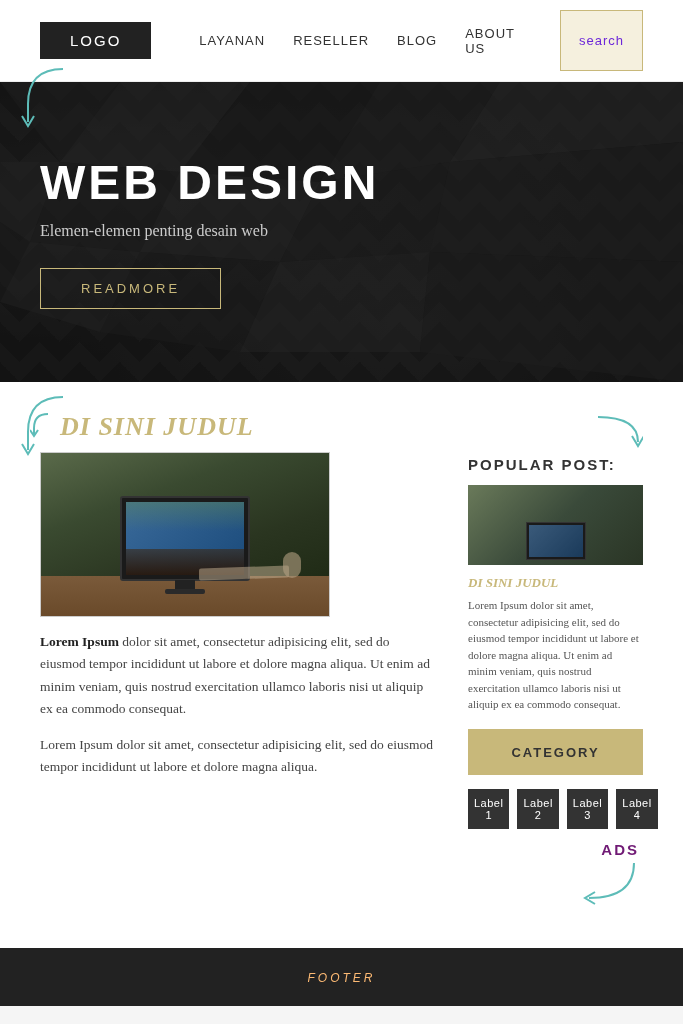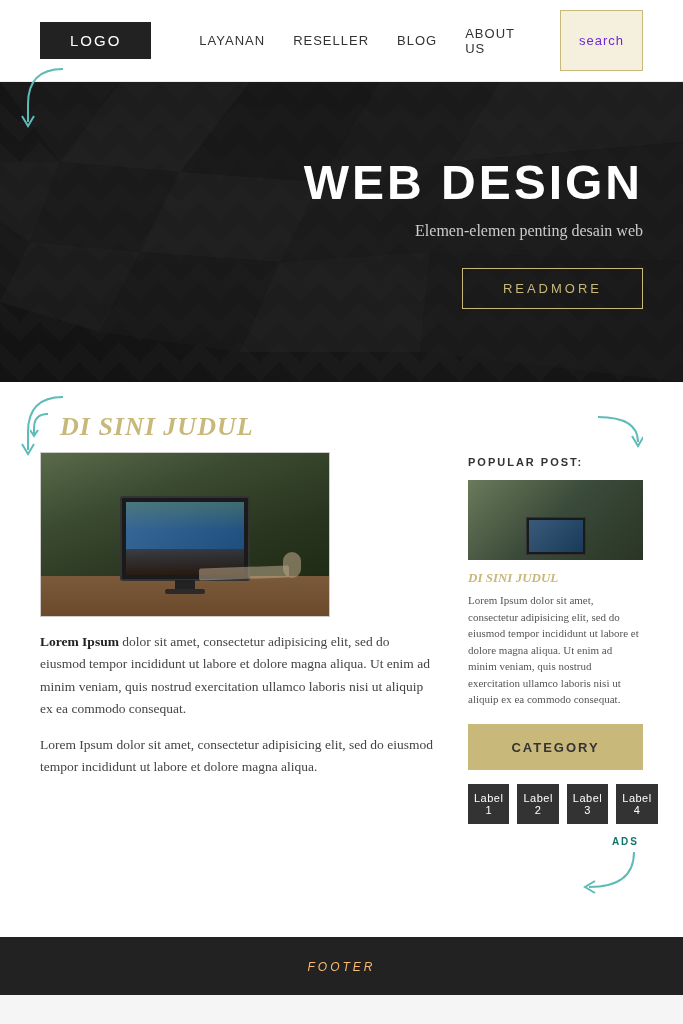--- a/index.html
+++ b/index.html
@@ -35,21 +35,21 @@
     
     .hero {
       background: #111;
       background-image:
         radial-gradient(ellipse at 20% 40%, #2a2a2a 0%, transparent 60%),
         radial-gradient(ellipse at 80% 20%, #1a1a1a 0%, transparent 50%),
         radial-gradient(ellipse at 60% 80%, #222 0%, transparent 60%);
       min-height: 300px;
       display: flex;
       flex-direction: column;
-      align-items: flex-end;
+      align-items: flex-start;
       justify-content: center;
       text-align: center;
       padding: 60px 40px;
       position: relative;
       overflow: hidden;
     }
     .hero::before {
       content: '';
       position: absolute;
       inset: 0;
@@ -121,21 +121,21 @@
     }
 
     
     .right-col {
       width: 175px;
       flex-shrink: 0;
     }
 
     .popular-title {
       font-family: 'Arial', sans-serif;
-      font-size: 11px;
+      font-size: 15px;
       letter-spacing: 2px;
       color: #333;
       font-weight: bold;
       margin-bottom: 12px;
     }
 
     .popular-img {
       width: 100%;
       height: 80px;
       background: linear-gradient(135deg, #8a7a6a, #3a3a2a);
@@ -210,23 +210,23 @@
       cursor: pointer;
       text-align: center;
     }
 
     .ads-section {
       text-align: right;
       padding-right: 4px;
     }
     .ads-title {
       font-family: 'Arial', sans-serif;
-      font-size: 10px;
+      font-size: 15px;
       letter-spacing: 2px;
-      color: #0f766e;
+      color: #701a75;
       font-weight: bold;
     }
 
     
     .footer {
       background: #222;
       text-align: center;
       padding: 20px;
     }
     .footer-text {

